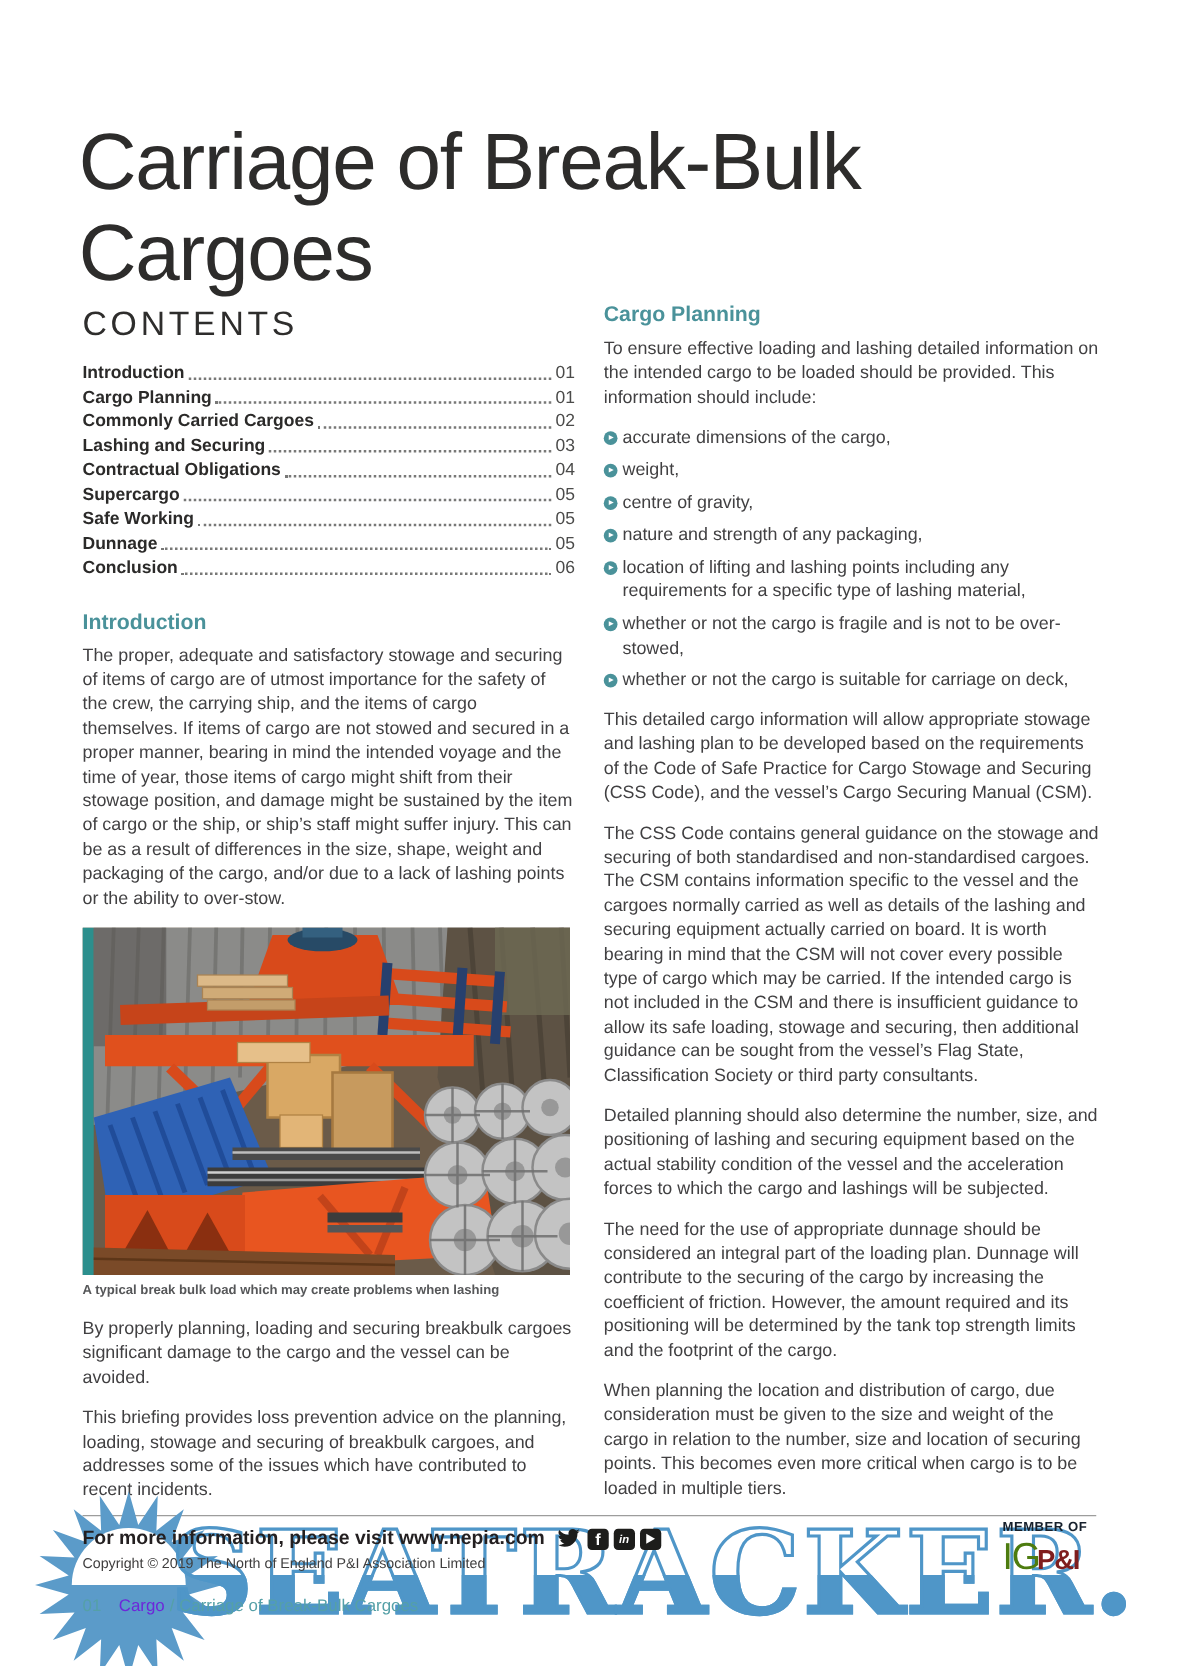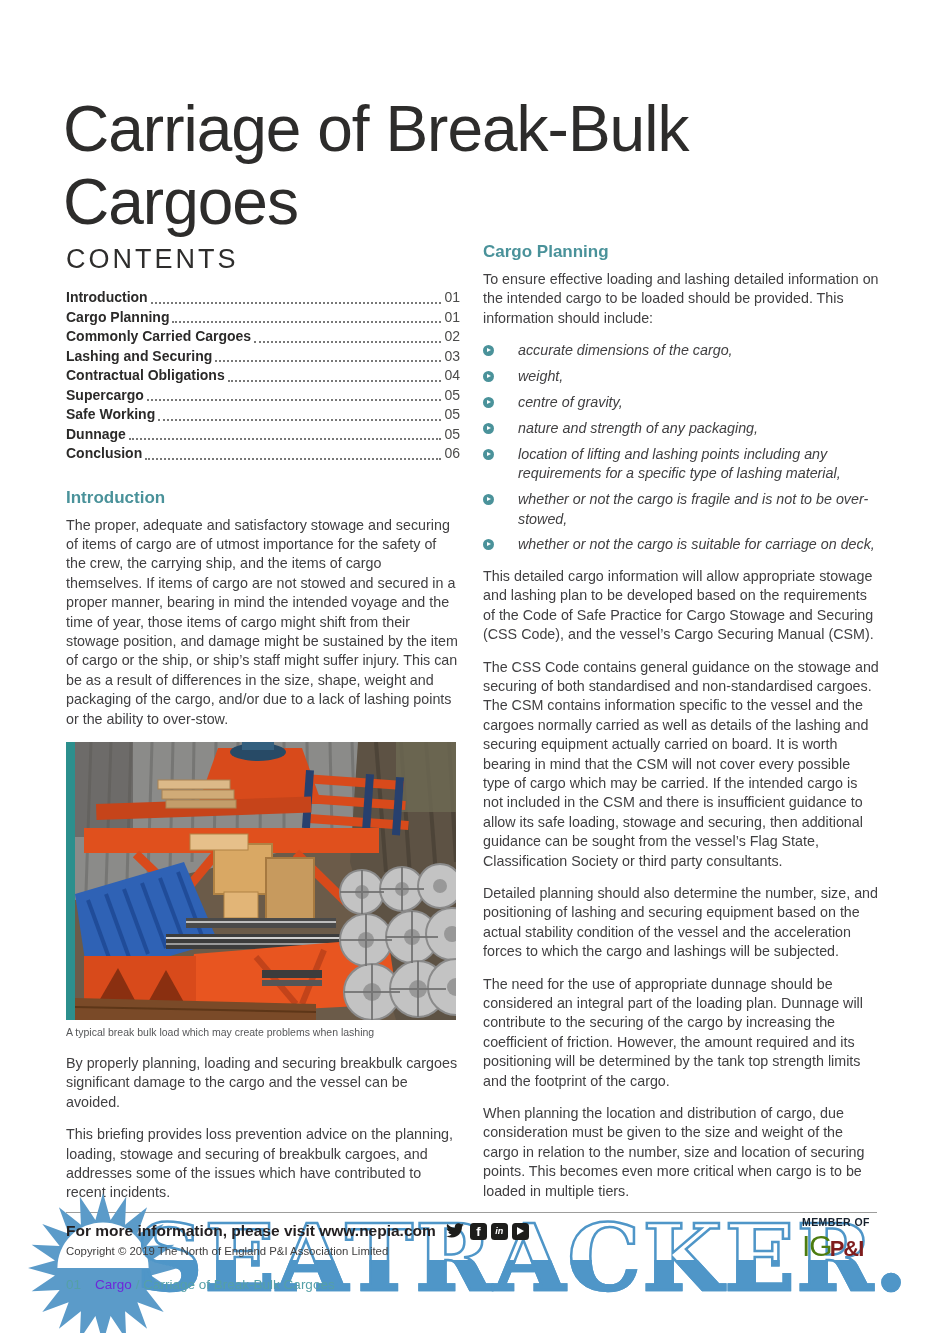--- a/index.html
+++ b/index.html
@@ -20,27 +20,27 @@
   .toc-label{font-weight:700;color:#2b2a29;white-space:nowrap;}
   .toc-dots{flex:1;border-bottom:2px dotted #77777  6;border-bottom:2px dotted #787877;margin:0 3px 4px 3px;}
   .toc-num{color:#4b4b4a;white-space:nowrap;}
 
   .section-head{font-size:17px;font-weight:700;color:#4a929a;margin:24px 0 8px 0;}
   .col-right .section-head{margin-top:0;}
   .body-p{font-size:14.3px;line-height:19.4px;margin:0 0 13px 0;color:#414042;}
 
   
   .bullet-list{list-style:none;margin:2px 0 12px 0;padding:0;}
-  .bullet-list li{display:flex;gap:24px;font-size:14.3px;line-height:19.4px;margin:0 0 6.5px 0;font-style:italic;}
+  .bullet-list li{display:flex;gap:4px;font-size:14.3px;line-height:19.4px;margin:0 0 6.5px 0;}
   .blt{flex:0 0 auto;width:11px;height:11px;border-radius:50%;background:#4a929a;margin-top:4px;position:relative;}
   .blt::after{content:"";position:absolute;left:4px;top:3px;width:0;height:0;
               border-left:4px solid #fff;border-top:2.5px solid transparent;border-bottom:2.5px solid transparent;}
 
   
-  figure{margin:7px 0 0 0;}
+  figure{margin:7px 0 0 0;font-weight:bold;}
   figure svg{display:block;}
   figcaption{font-size:10.5px;color:#565759;margin:6px 0 16px 0;}
 
   
   .footer-rule{position:absolute;left:66px;width:811px;top:1212px;border-top:1px solid #9d9d9c;z-index:0;}
   .footer-info{position:absolute;left:66px;top:1222px;display:flex;align-items:center;gap:9px;z-index:2;}
   .footer-info .info-text{font-size:15.5px;font-weight:700;color:#231f20;white-space:nowrap;}
   .info-url{color:#231f20;text-decoration:none;}
   .social{display:flex;align-items:center;gap:4px;}
   .sq{width:17px;height:17px;border-radius:3.5px;background:#1d1d1b;color:#fff;display:flex;

